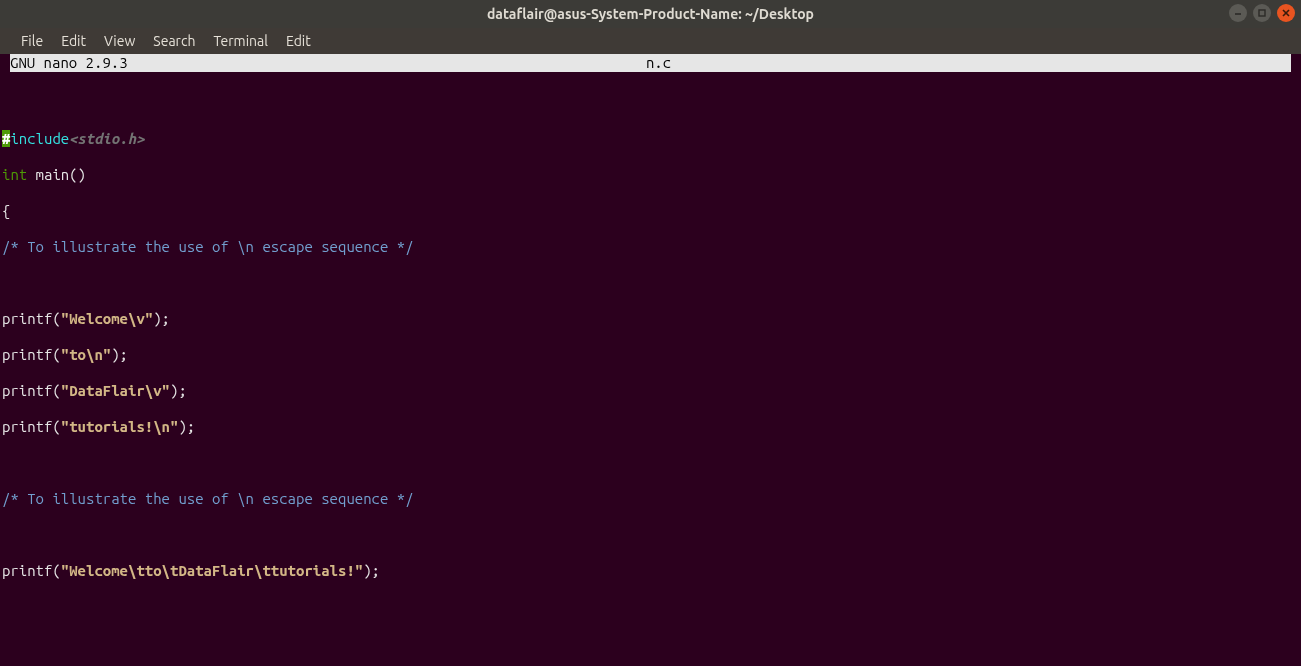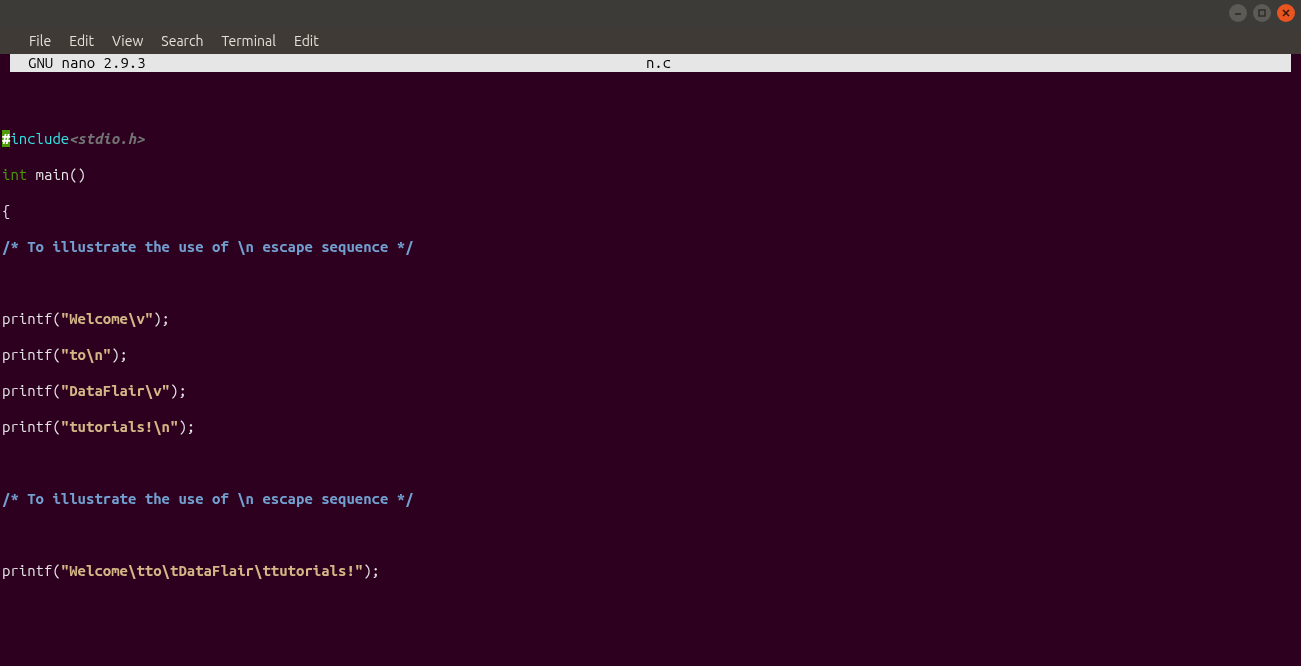--- a/index.html
+++ b/index.html
@@ -43,65 +43,66 @@
   .min-btn { background: #5b5a55; color: #2b2a27; }
   .max-btn { background: #5b5a55; color: #2b2a27; }
   .close-btn { background: #e95420; color: #3a1a0b; }
   .window-btn svg { display:block; }
   .menubar {
     height: 26px;
     background: #3f3a36;
     color: #e6e1d8;
     display: flex;
     align-items: center;
-    padding-left: 20px;
+    padding-left: 12px;
     font-family: Ubuntu, "DejaVu Sans", sans-serif;
     font-size: 14px;
     gap: 0;
   }
   .menu-item {
     padding: 3px 9px;
     cursor: default;
   }
   .nano-header {
     background: #e6e6e6;
     color: #000;
     height: 18px;
     margin: 0 10px;
     position: relative;
     font-family: "Ubuntu Mono","DejaVu Sans Mono",monospace;
     font-size: 15px;
     line-height: 18px;
   }
-  .nano-left { position:absolute; left:18px; }
+  .nano-left { position:absolute; left:0; }
   .nano-center { position:absolute; left:16px; right:0; text-align:center; }
   .editor {
     padding: 4px 0 0 2px;
     color: #e6e6e6;
     font-family: "Ubuntu Mono","DejaVu Sans Mono",monospace;
     font-size: 15px;
     line-height: 18px;
     white-space: pre;
   }
   .kw { color: #34e2e2; font-weight: normal; }
   .include { color: #737373; font-weight: bold; font-style: italic; }
   .type { color: #4e9a06; }
-  .comment { color: #729fcf; font-weight: bold; }
+  .comment { color: #729fcf; font-weight: normal; }
   .str { color: #d3b786; font-weight: bold; }
   .cursor-hash {
     background: #4e9a06;
     color: #fff;
     font-weight: bold;
   }
   .blank { height: 18px; }
 </style>
 </head>
 <body>
 
 <div class="titlebar">
+  <span>dataflair@asus-System-Product-Name: ~/Desktop</span>
   <div class="window-controls">
     <div class="window-btn min-btn">
       <svg width="10" height="10" viewBox="0 0 10 10">
           <line x1="2" y1="6" x2="8" y2="6" stroke="#2b2a27" stroke-width="1.6"></line>
         </svg>
     </div>
     <div class="window-btn max-btn">
       <svg width="10" height="10" viewBox="0 0 10 10">
           <rect x="2" y="2" width="6" height="6" fill="none" stroke="#2b2a27" stroke-width="1.4"></rect>
         </svg>

